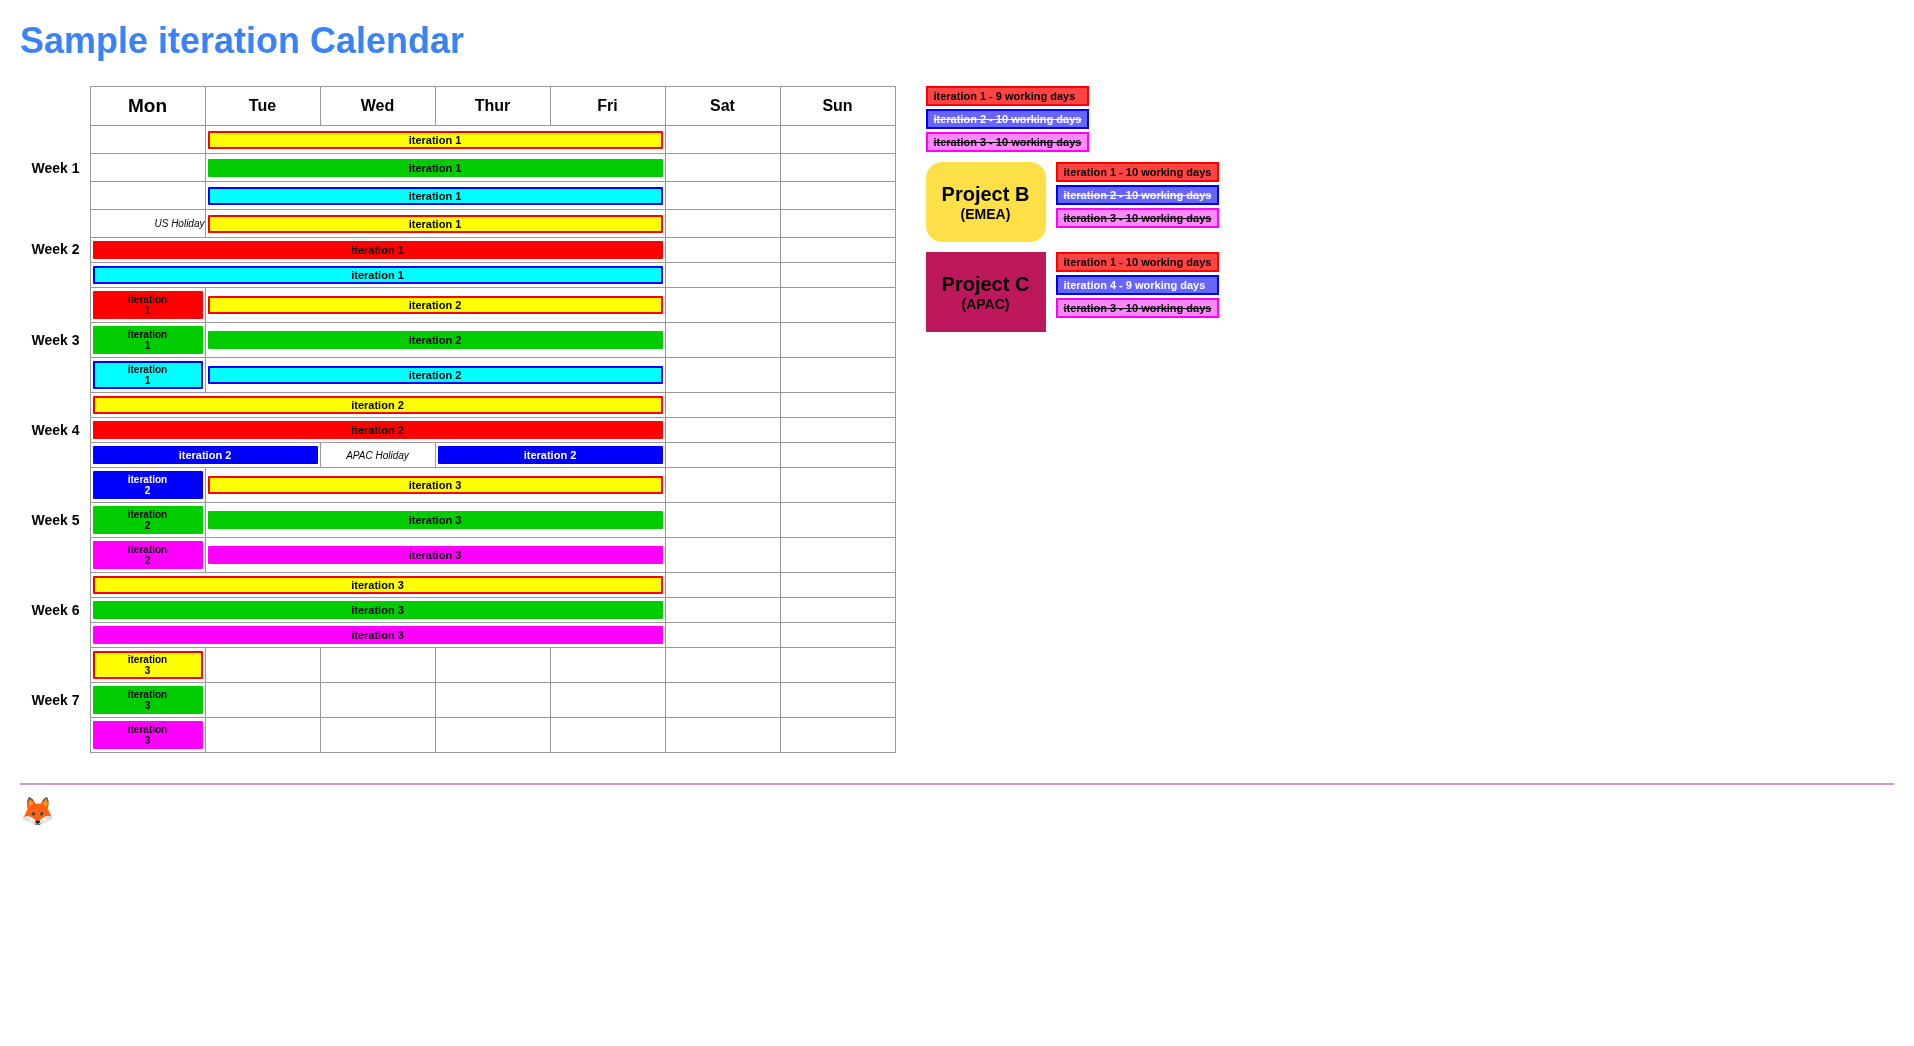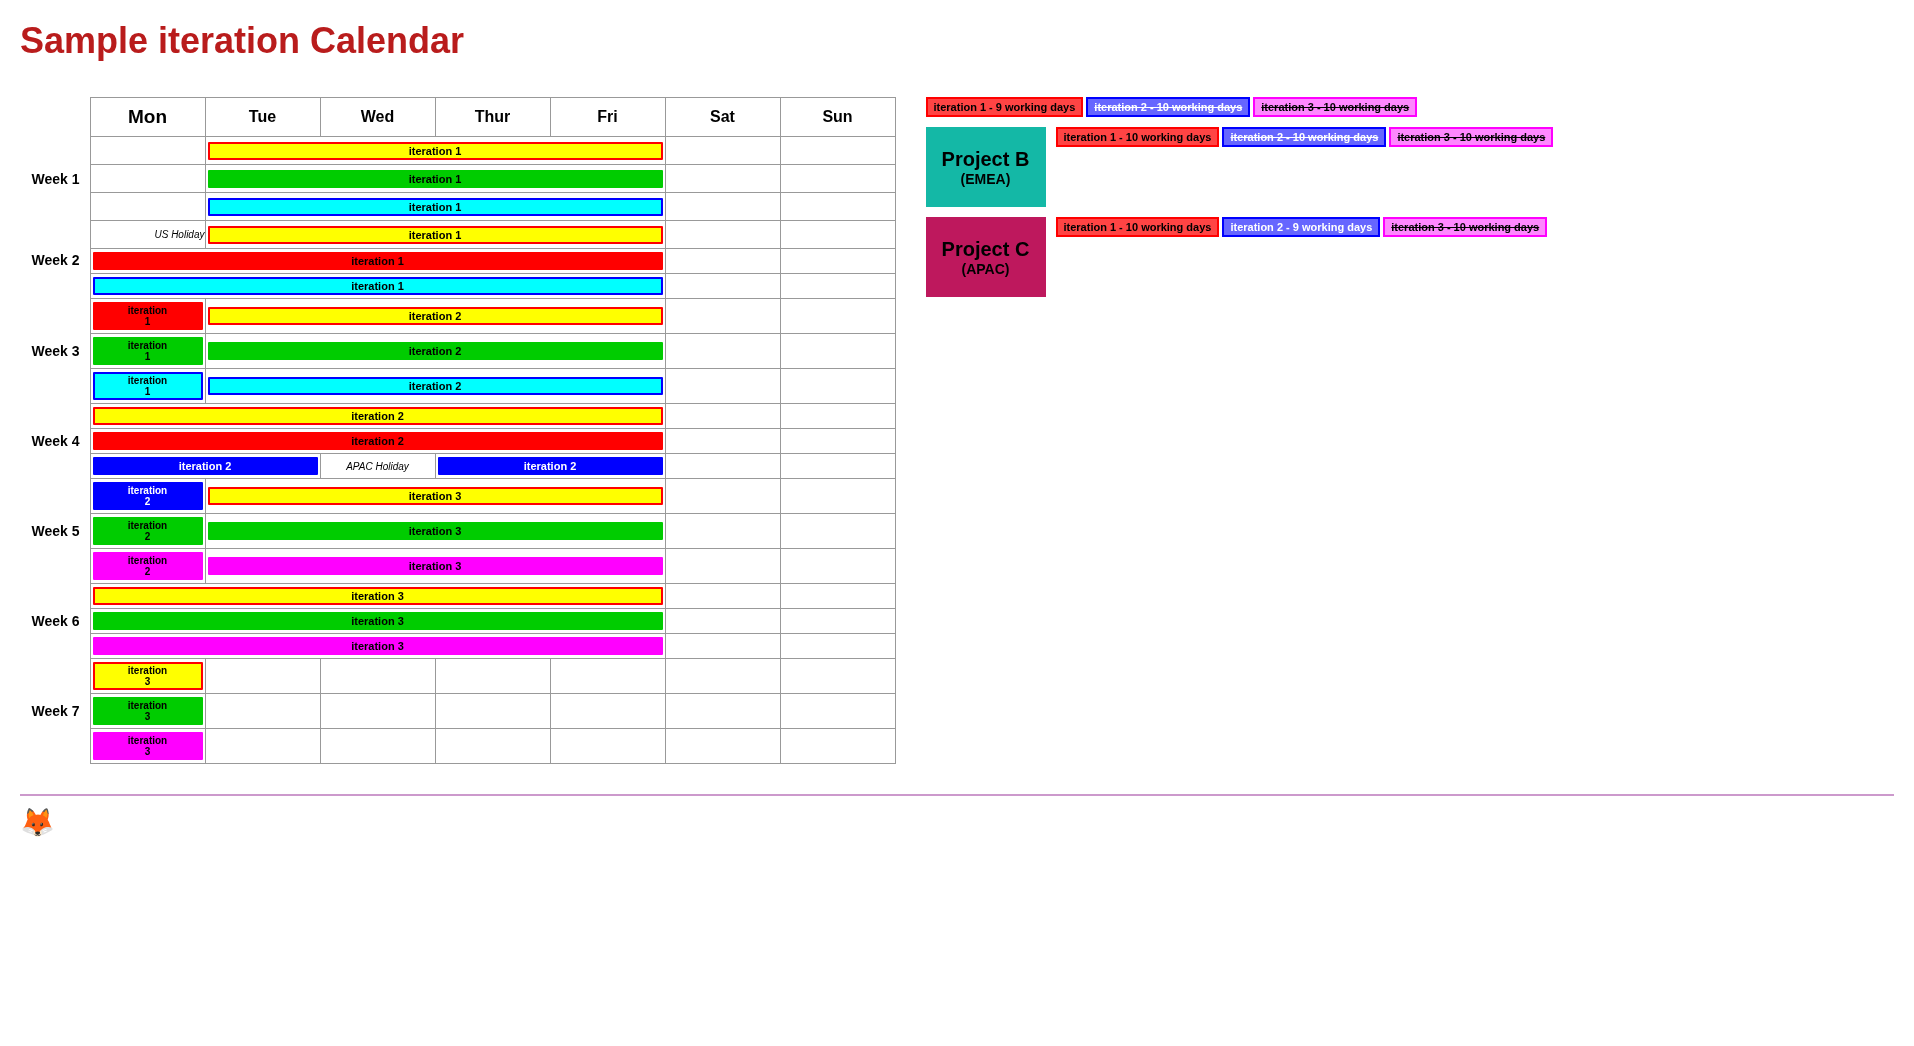--- a/index.html
+++ b/index.html
@@ -1,18 +1,18 @@
 <!DOCTYPE html>
 <html><head>
   <meta charset="utf-8">
   <style>
     * { box-sizing: border-box; margin: 0; padding: 0; }
     body { background: #fff; font-family: Arial, sans-serif; padding: 20px; }
     
-    h1 { font-size: 36px; font-weight: 900; margin-bottom: 35px; color: #b91c1c; }
+    h1 { font-size: 36px; font-weight: 900; margin-bottom: 24px; color: #3b82f6; }
     
     .main-container { display: flex; gap: 20px; align-items: flex-start; }
     
     
     .calendar-wrapper { flex: 0 0 auto; }
     table { border-collapse: collapse; }
     table td, table th { border: 1px solid #aaa; }
     
     thead th { 
       font-weight: bold; font-size: 16px; padding: 8px 4px; 
@@ -41,24 +41,24 @@
     .project-badge {
       width: 120px; min-height: 80px;
       display: flex; flex-direction: column;
       align-items: center; justify-content: center;
       font-size: 20px; font-weight: 900; text-align: center;
       padding: 8px;
     }
     .project-badge .sub { font-size: 14px; font-weight: bold; }
     
     .badge-yellow { background: #ffff00; }
-    .badge-green { background: #14b8a6; }
+    .badge-green { background: #fde047; border-radius: 16px; }
     .badge-cyan { background: #be185d; }
     
-    .legend-items { display: flex; flex-direction: row; gap: 3px; justify-content: center; }
+    .legend-items { display: flex; flex-direction: column; gap: 3px; justify-content: center; }
     
     .legend-bar {
       font-size: 11px; font-weight: bold; color: #000;
       padding: 2px 6px; white-space: nowrap;
     }
     .legend-red { background: #ff4444; border: 2px solid #ff0000; }
     .legend-blue { background: #6666ff; border: 2px solid #0000ff; color: #fff; }
     .legend-magenta { background: #ff88ff; border: 2px solid #ff00ff; }
     .legend-strikethrough { text-decoration: line-through; }
     
@@ -340,21 +340,21 @@
       </div>
     </div>
 
     <div class="project-section">
       <div class="project-badge badge-cyan">
         <span>Project C</span>
         <span class="sub">(APAC)</span>
       </div>
       <div class="legend-items">
         <div class="legend-bar legend-red">iteration 1 - 10 working days</div>
-        <div class="legend-bar legend-blue">iteration 2 - 9 working days</div>
+        <div class="legend-bar legend-blue">iteration 4 - 9 working days</div>
         <div class="legend-bar legend-magenta legend-strikethrough">iteration 3 - 10 working days</div>
       </div>
     </div>
 
   </div>
 </div>
 
 <div class="footer">
   <span class="fox-icon">🦊</span>
 </div>

